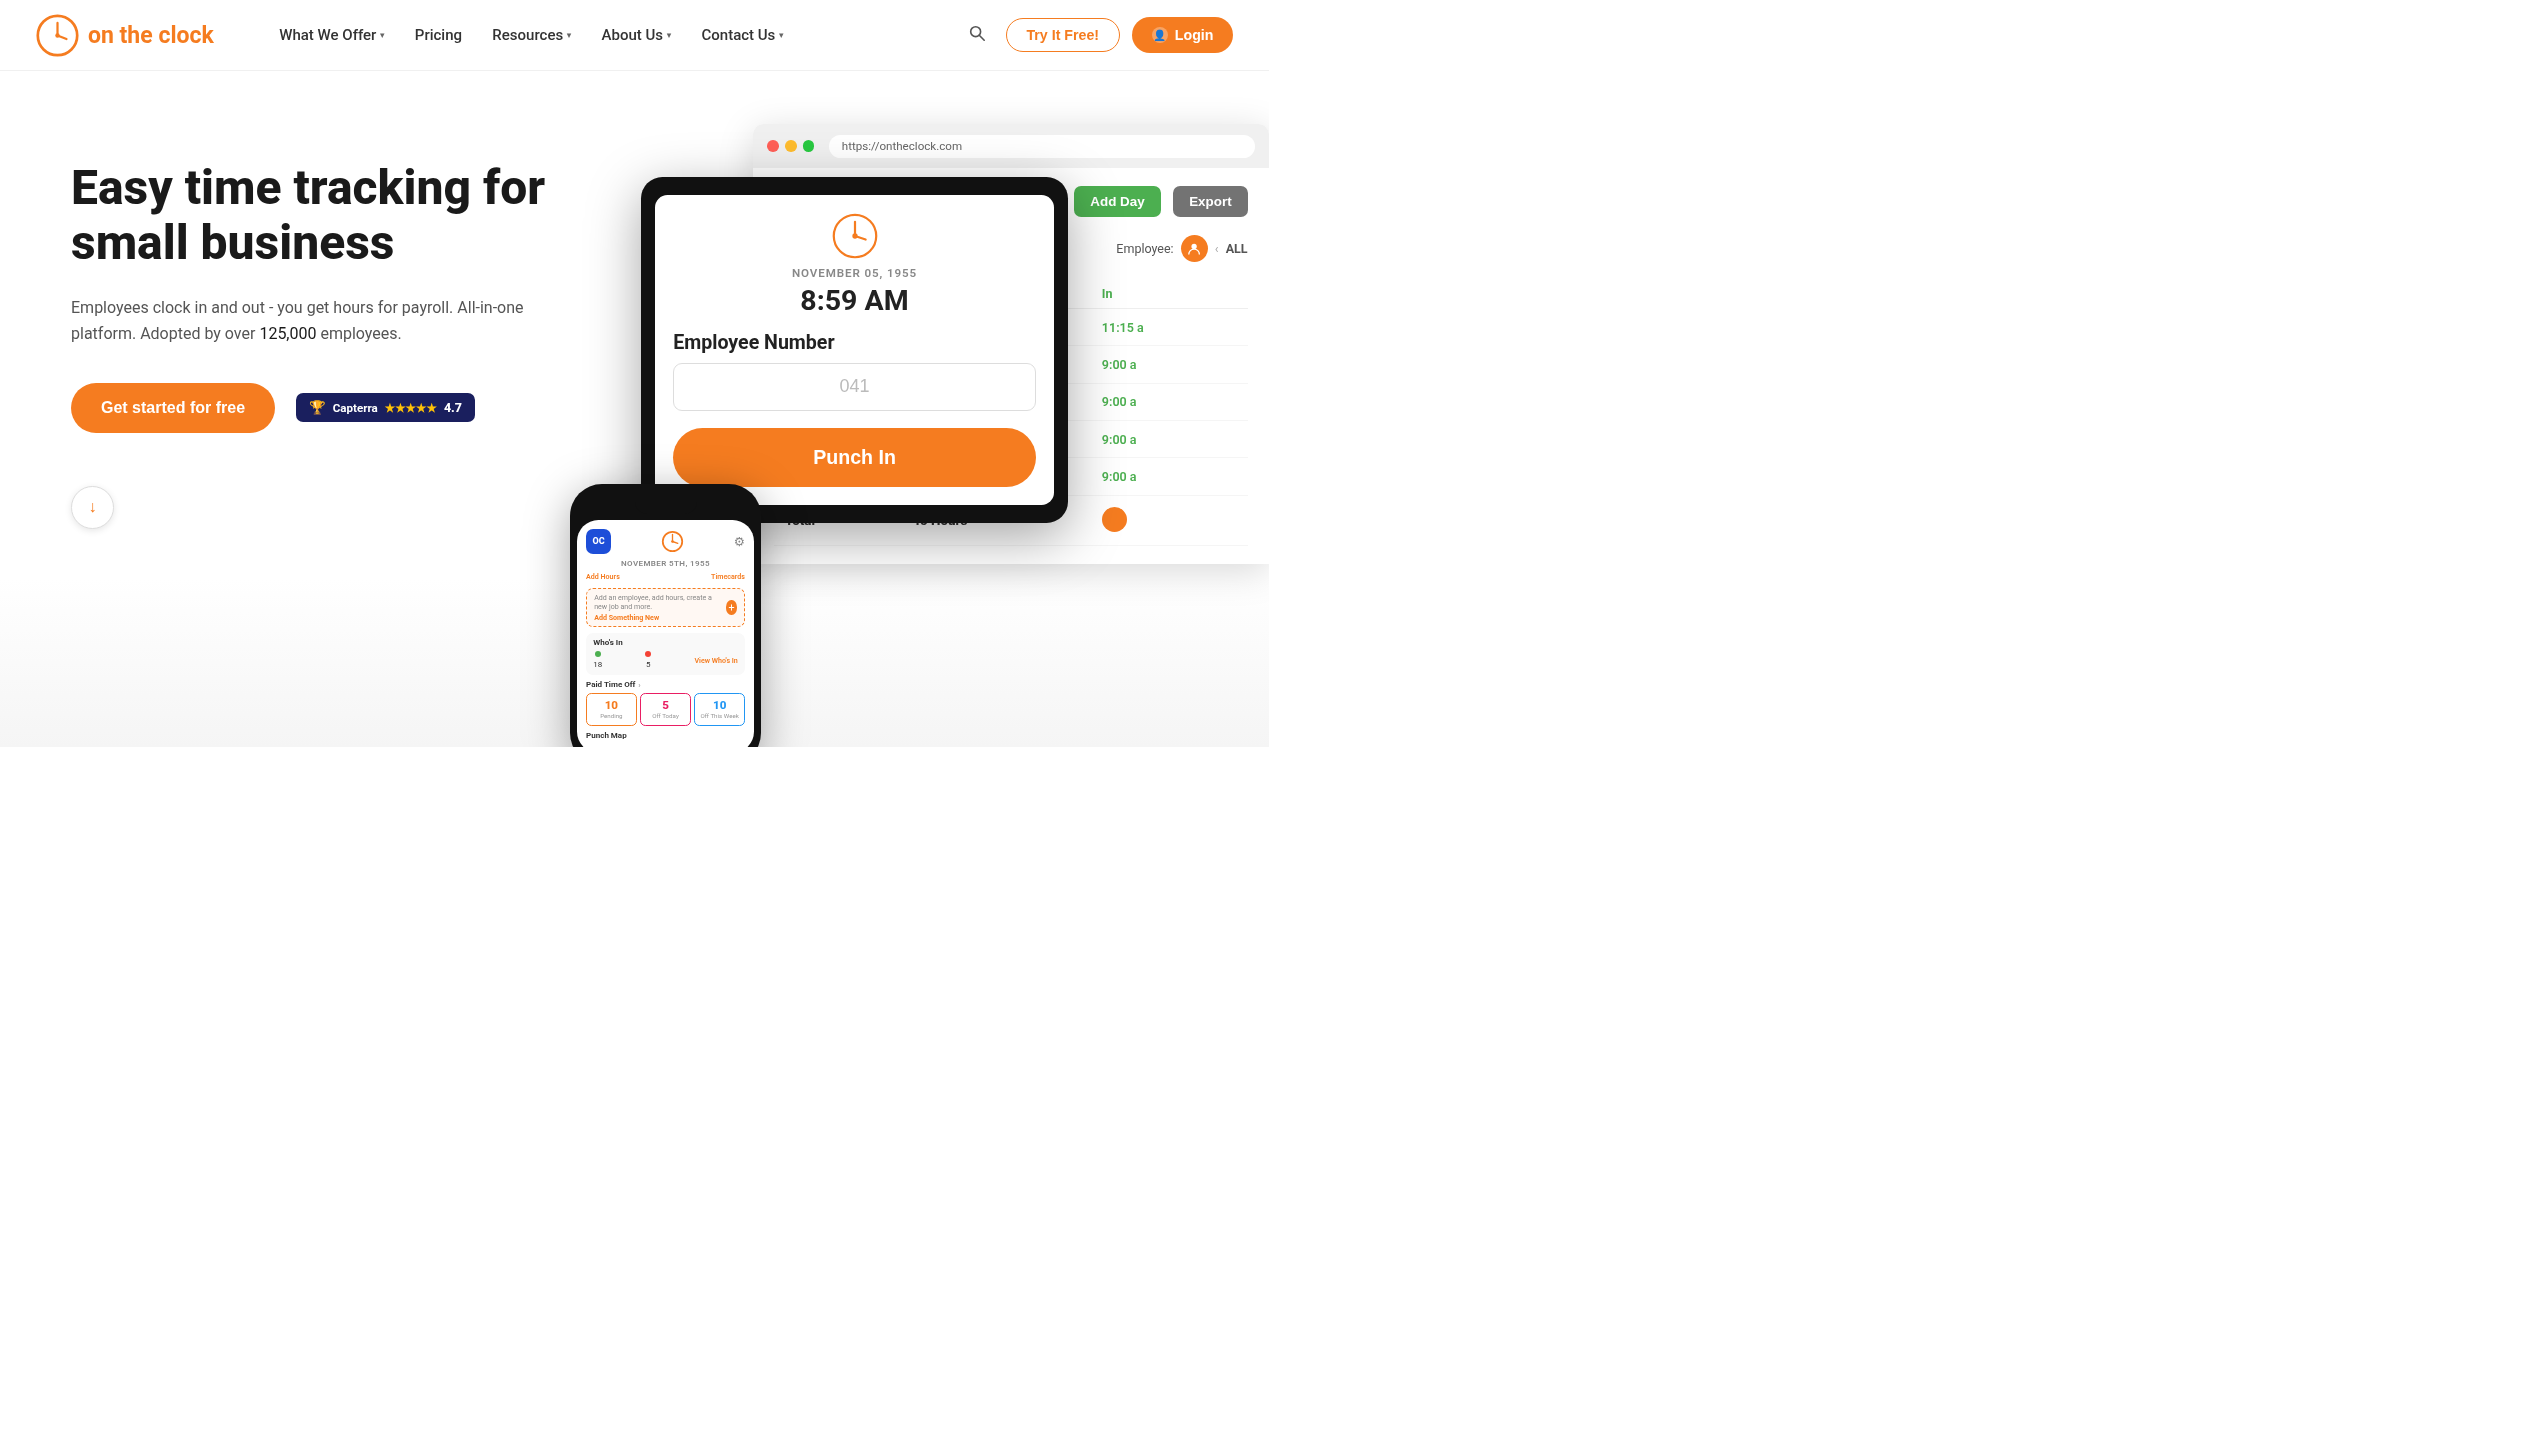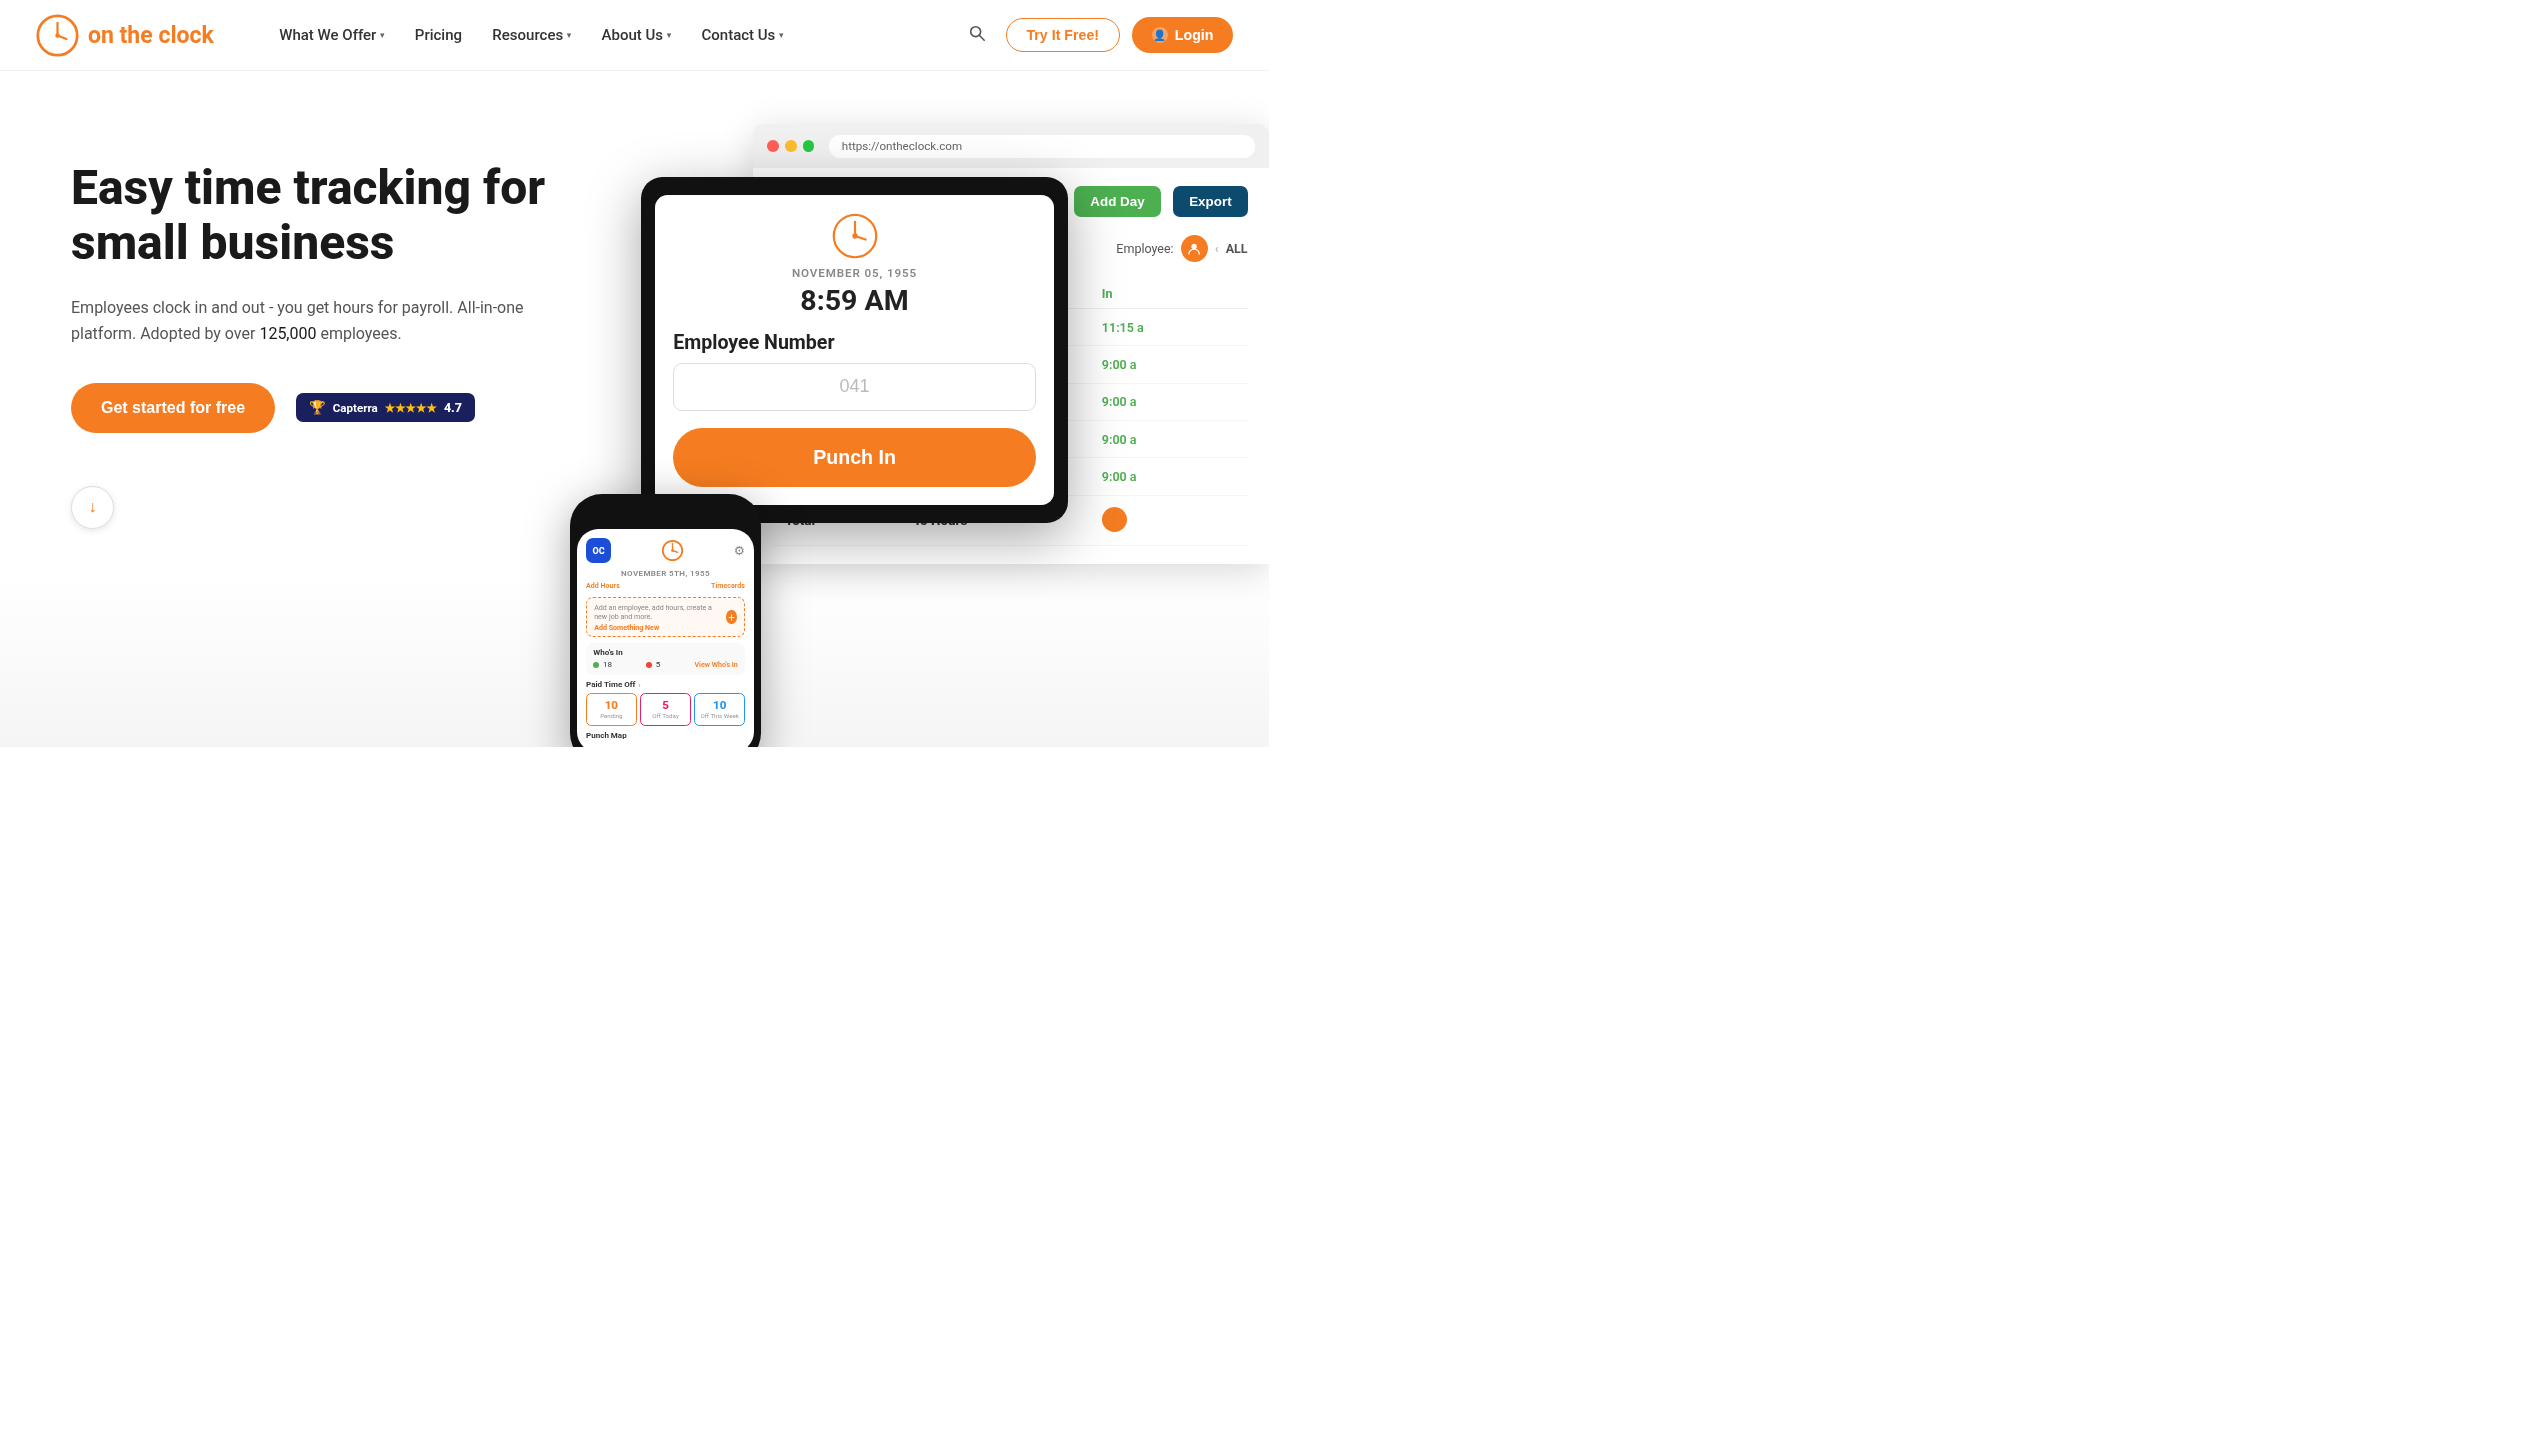--- a/index.html
+++ b/index.html
@@ -256,21 +256,21 @@
     .ts-btn {
       padding: 8px 16px;
       border-radius: 7.1px;
       border: none;
       font-size: 13.4px;
       font-weight: 600;
       cursor: pointer;
     }
     .ts-btn-archive { background: #2196f3; color: #fff; }
     .ts-btn-addday { background: #4caf50; color: #fff; }
-    .ts-btn-export { background: #0c4a6e; color: #fff; }
+    .ts-btn-export { background: #737373; color: #fff; }
     .ts-period-row {
       display: flex;
       align-items: center;
       justify-content: space-between;
       margin-bottom: 14.2px;
       font-size: 12.5px;
       color: #555;
     }
     .ts-period-box {
       display: flex;
@@ -463,20 +463,21 @@
       display: flex;
       align-items: center;
       justify-content: space-between;
     }
     .whosin-count {
       display: flex;
       align-items: center;
       gap: 3.6px;
       font-size: 8px;
       color: #333;
+      flex-direction: column;
     }
     .whosin-dot {
       width: 6.2px;
       height: 6.2px;
       border-radius: 50%;
     }
     .whosin-dot-green { background: #4caf50; }
     .whosin-dot-red { background: #f44336; }
     .view-btn {
       font-size: 7.1px;

